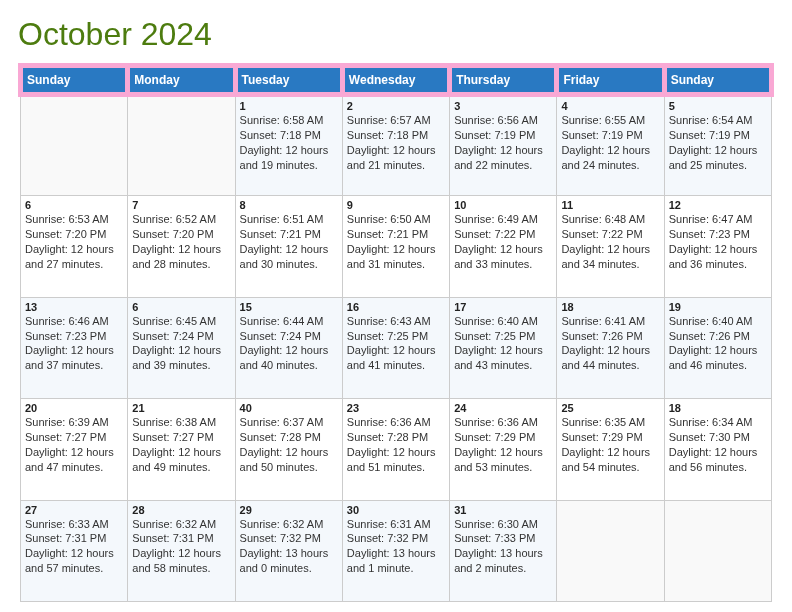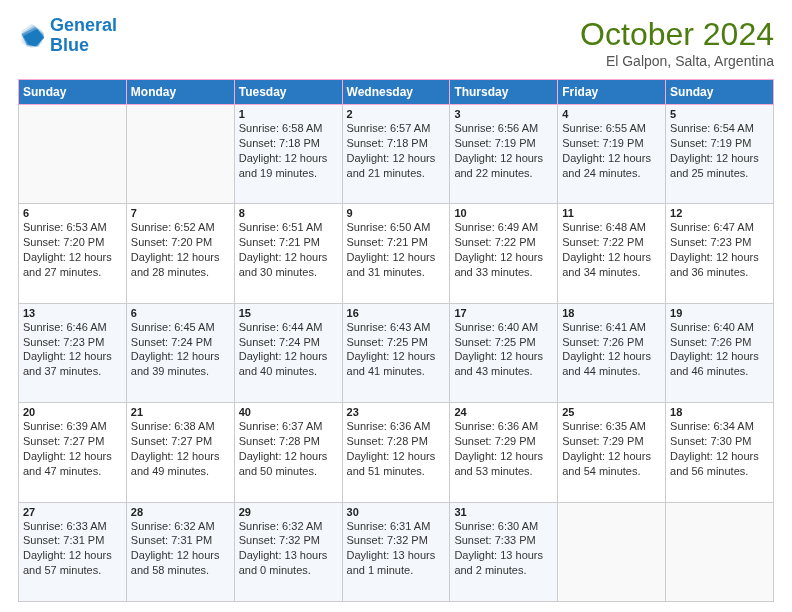--- a/index.html
+++ b/index.html
@@ -61,21 +61,21 @@
       width: 100%;
       table-layout: fixed;
     }
     .calendar th {
       background: #2979c2;
       color: #fff;
       font-size: 12px;
       font-weight: bold;
       padding: 5px 4px;
       text-align: left;
-      border: 1px solid #f9a8d4;
+      border: 5px solid #f9a8d4;
     }
     .calendar td {
       border: 1px solid #ccc;
       vertical-align: top;
       padding: 3px 4px;
       font-size: 9.5px;
       color: #222;
       height: 88px;
       width: calc(100% / 7);
     }
@@ -100,35 +100,22 @@
     }
     tr:first-child th {
       background: #2979c2;
     }
   </style>
 </head>
 <body>
 
 <div class="page">
   <div class="header">
-    <div class="logo">
-      <svg class="logo-icon" viewBox="0 0 32 32" xmlns="http://www.w3.org/2000/svg">
-        <polygon points="16,2 28,10 28,24 16,30 4,24 4,10" fill="#1a7abf" opacity="0.15"></polygon>
-        <polygon points="18,4 30,13 24,28 10,28 4,13" fill="#1a7abf" opacity="0.3"></polygon>
-        <polygon points="20,6 30,16 22,28 10,26 4,14" fill="#1a7abf" opacity="0.6"></polygon>
-        <polygon points="22,8 30,18 20,28 12,26 6,16" fill="#1a7abf"></polygon>
-      </svg>
-      <div class="logo-text">
-        <div><span>General</span></div>
-        <div><span style="color:#1a7abf">Blue</span></div>
-      </div>
-    </div>
     <div class="title-block">
       <h1>October 2024</h1>
-      <h2>El Galpon, Salta, Argentina</h2>
     </div>
   </div>
 
   <table class="calendar">
     <thead>
       <tr>
       <th>Sunday</th>
           <th>Monday</th>
           <th>Tuesday</th>
           <th>Wednesday</th>

